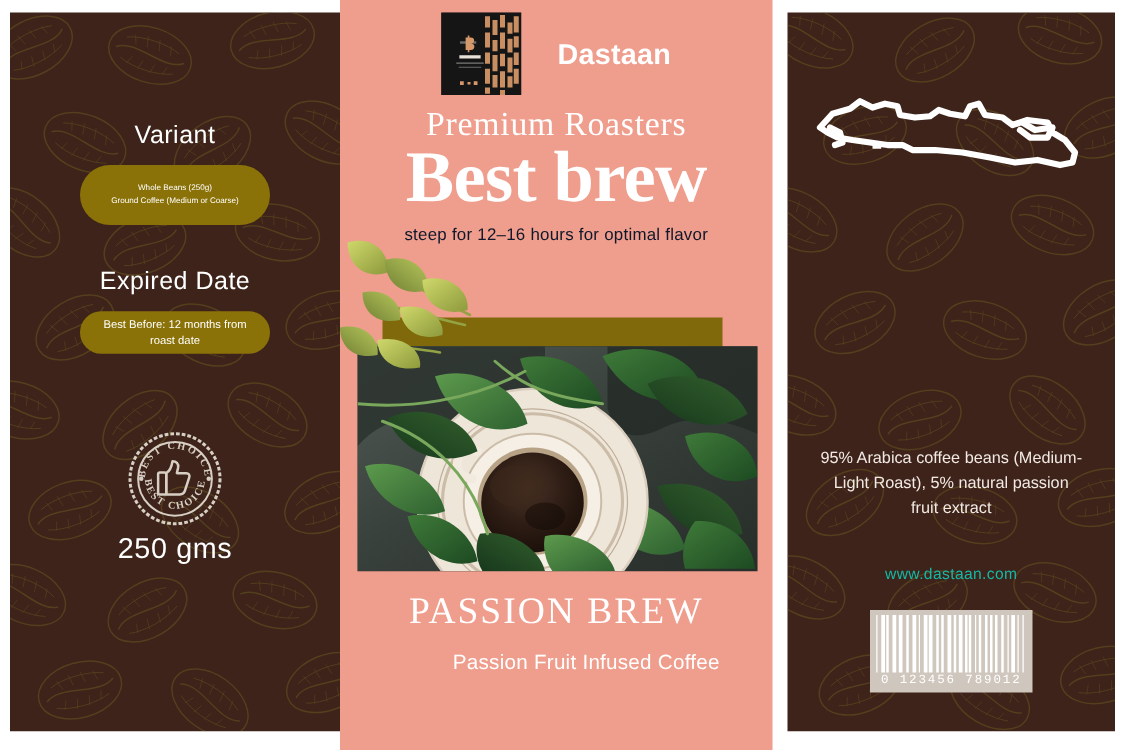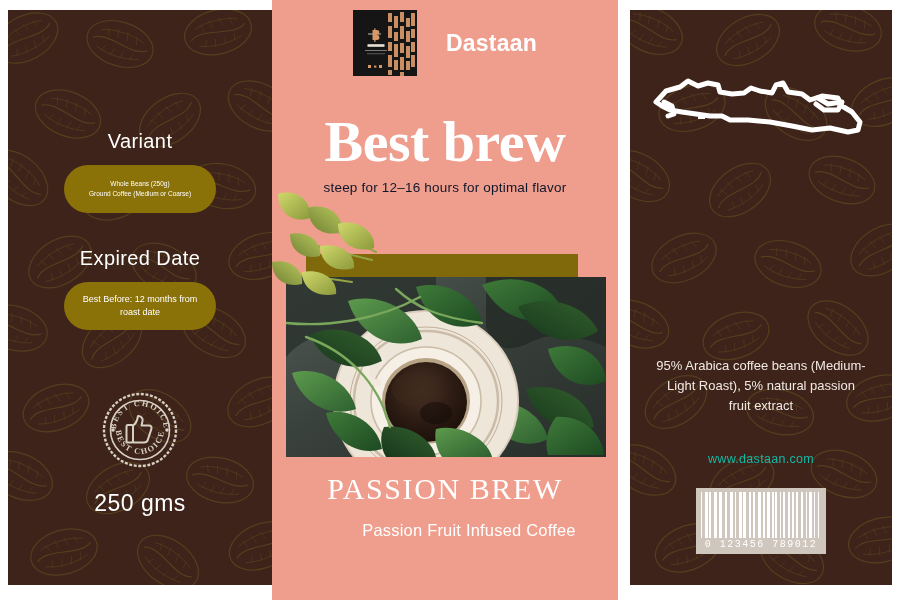--- a/index.html
+++ b/index.html
@@ -8,35 +8,35 @@
   .stage{position:relative;width:900px;height:600px;background:#ffffff;}
 
   
   .panel{position:absolute;background:#3d2319;overflow:hidden;}
   .beanbg{position:absolute;inset:0;opacity:.5;}
   .beanbg svg{display:block;width:100%;height:100%;}
 
   
   #left-panel{left:8px;top:10px;width:264px;height:575px;}
   .lp-inner{position:absolute;inset:0;display:flex;flex-direction:column;
-            align-items:center;padding-top:120px;box-sizing:border-box;}
+            align-items:center;padding-top:87px;box-sizing:border-box;}
   .sect-title{color:#ffffff;font-size:20px;letter-spacing:.4px;font-weight:400;
               margin:0 0 12px 0;text-align:center;}
   .pill{background:#8a7208;border-radius:40px;width:152px;
         display:flex;align-items:center;justify-content:center;
         text-align:center;color:#ffffff;box-sizing:border-box;}
   #variant-pill{height:48px;font-size:6.5px;line-height:1.5;padding:0 8px;}
-  #expiry-pill{height:48px;font-size:9px;line-height:1.45;padding:0 16px;margin-bottom:0;}
+  #expiry-pill{height:34px;font-size:9px;line-height:1.45;padding:0 16px;margin-bottom:0;}
   .gap-a{height:34px;}
   .gap-b{height:62px;}
 
   
   #best-choice-seal{width:76px;height:76px;position:relative;}
   #best-choice-seal svg{display:block;width:76px;height:76px;}
-  #weight-label{color:#ffffff;font-size:23px;letter-spacing:.5px;margin-top:22px;}
+  #weight-label{color:#ffffff;font-size:23px;letter-spacing:.5px;margin-top:4px;}
 
   
   #center-panel{position:absolute;left:272px;top:0;width:346px;height:600px;
                 background:#ef9d8c;overflow:hidden;}
   #brand-row{position:absolute;top:10px;left:0;width:100%;
              display:flex;align-items:center;justify-content:center;gap:29px;}
   #brand-logo{width:64px;height:66px;background:#151515;position:relative;overflow:hidden;}
   #brand-name{color:#ffffff;font-size:23px;font-weight:700;letter-spacing:.2px;}
   #premium-roasters{position:absolute;top:84px;width:100%;text-align:center;
       color:#ffffff;font-family:"Liberation Serif", serif;font-size:27px;letter-spacing:.6px;}
@@ -205,20 +205,21 @@
           <g fill="#d6976a">
             <rect x="15" y="55" width="3" height="3"></rect>
             <rect x="21" y="55.6" width="2.4" height="2"></rect>
             <rect x="26" y="55" width="3" height="3"></rect>
           </g>
         </svg>
       </div>
       <div id="brand-name">Dastaan</div>
     </div>
 
+    <div id="premium-roasters">Premium Roasters</div>
     <div id="cold-brew">Best brew</div>
     <div id="steep-line">steep for 12–16 hours for optimal flavor</div>
 
     <div id="olive-block"></div>
 
     <div id="photo-frame">
       <svg viewBox="0 0 320 180" width="320" height="180" preserveAspectRatio="xMidYMid slice">
         <defs>
           <radialGradient id="cupShine" cx="45%" cy="35%" r="70%">
             <stop offset="0%" stop-color="#4a3226"></stop>

